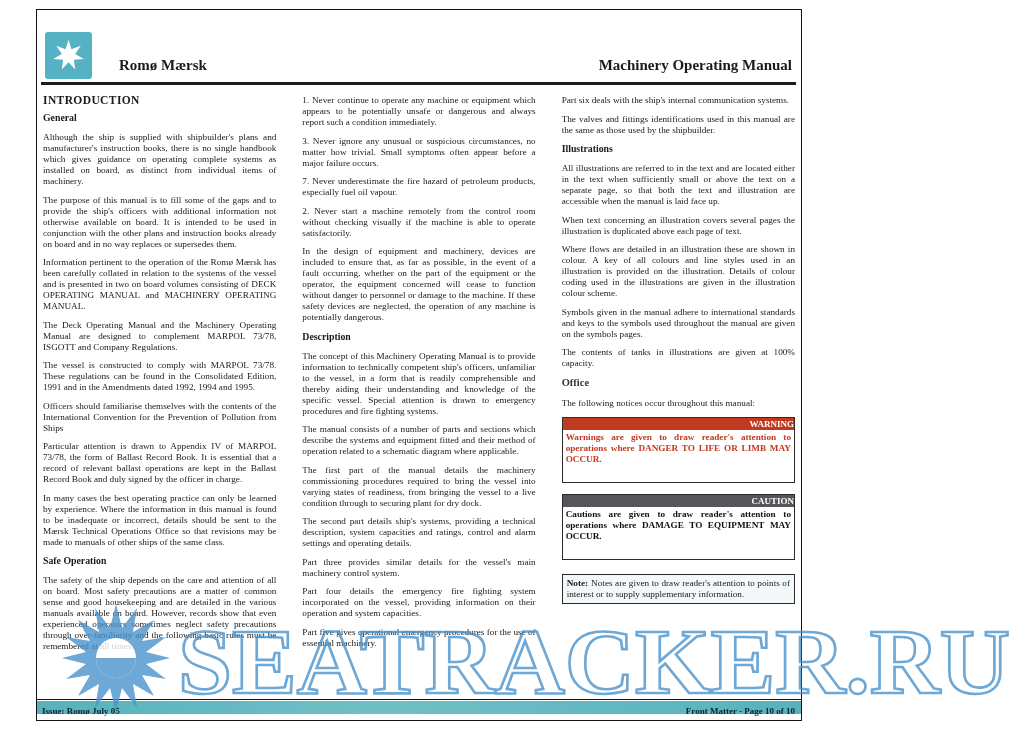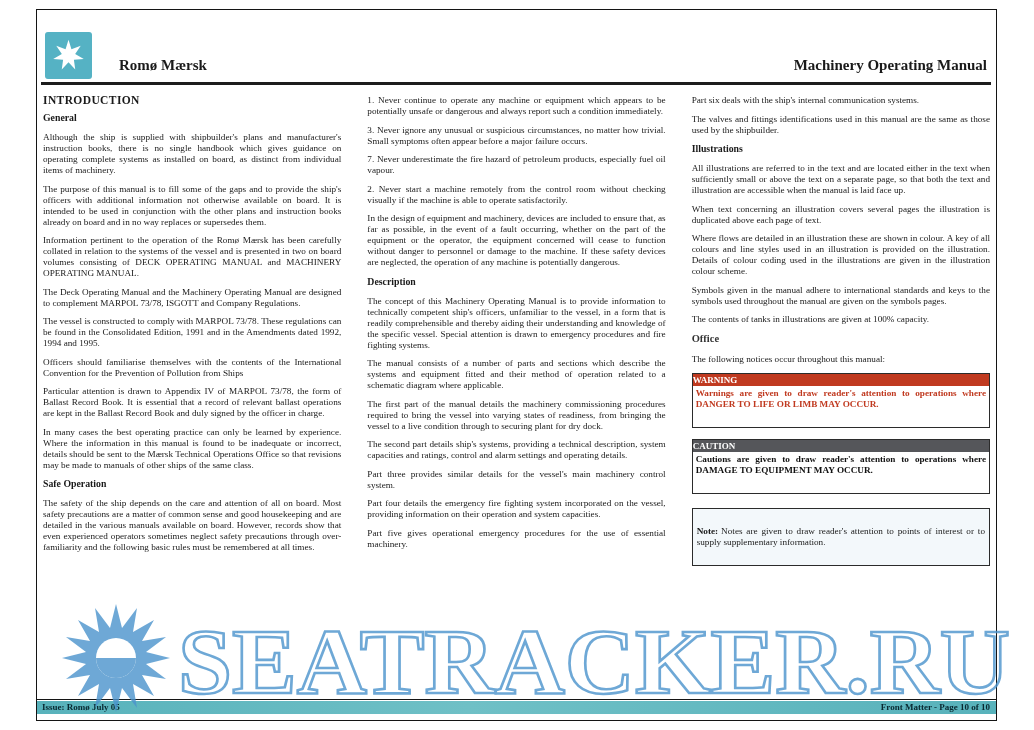--- a/index.html
+++ b/index.html
@@ -1,43 +1,43 @@
 <!DOCTYPE html>
 <html><head>
 <meta charset="utf-8">
 <style>
   html,body{margin:0;padding:0;background:#ffffff;}
   body{width:1034px;height:730px;position:relative;font-family:"Liberation Serif",serif;color:#1a1a1a;overflow:hidden;}
-  .page{position:absolute;left:36px;top:9px;width:961px;height:712px;border:1.5px solid #141414;box-sizing:border-box;background:#fff;}
+  .page{position:absolute;left:36px;top:9px;width:766px;height:712px;border:1.5px solid #141414;box-sizing:border-box;background:#fff;}
   
   .hdr{position:absolute;left:0;top:0;right:0;height:74px;}
   .logo{position:absolute;left:8px;top:22px;width:47px;height:47px;}
   .ship-name{position:absolute;left:82px;top:47px;font-size:15px;font-weight:bold;}
   .manual-title{position:absolute;right:9px;top:47px;font-size:15px;font-weight:bold;}
   .hdr-rule{position:absolute;left:4px;right:5px;top:72px;height:2.5px;background:#1c1c1c;}
   
   .columns{position:absolute;left:6px;right:6px;top:85px;bottom:34px;display:flex;gap:26px;overflow:hidden;}
   .col{flex:1 1 0;min-width:0;font-size:9.2px;line-height:11px;text-align:justify;}
   .col p{margin:0 0 7.5px 0;}
   h1.intro{font-size:11.5px;letter-spacing:.4px;margin:0 0 4px 0;}
   h2.sub{font-size:9.8px;margin:6px 0 9px 0;}
   h2.notices{font-size:10.5px;color:#333;margin:8px 0 10px 0;}
   
   .nbox{border:1px solid #2b2b2b;margin:0 0 11px 0;}
-  .nbox .nhead{color:#fff;font-weight:bold;text-align:left;font-size:9px;line-height:12px;}
+  .nbox .nhead{color:#fff;font-weight:bold;text-align:right;font-size:9px;line-height:12px;}
   .nbox.warning .nhead{background:#c03a20;}
   .nbox.caution .nhead{background:#55565a;}
   .nbox .nbody{padding:2px 3px 17px 3px;font-size:9.2px;line-height:11px;text-align:justify;font-weight:bold;}
   .nbox.warning .nbody{color:#c03a20;}
   .nbox.caution .nbody{color:#111;}
-  .notebox{border:1px solid #2b2b2b;background:#f3f8fb;padding:17px 4px;font-size:9.2px;line-height:11px;text-align:justify;margin-top:14px;}
+  .notebox{border:1px solid #2b2b2b;background:#f3f8fb;padding:3px 4px;font-size:9.2px;line-height:11px;text-align:justify;margin-top:14px;}
   .notebox .nlabel{font-weight:bold;margin-right:3px;}
   
   .ftr-rule{position:absolute;left:0;right:0;bottom:20px;height:1.5px;background:#141414;}
-  .ftr-bar{position:absolute;left:0;right:0;bottom:6px;height:13px;background:linear-gradient(90deg,#58b2bb,#6fc0c6 45%,#58b2bb);display:flex;justify-content:space-between;align-items:flex-start;padding:0 6px 0 5px;box-sizing:border-box;}
+  .ftr-bar{position:absolute;left:0;right:0;bottom:6px;height:13px;background:linear-gradient(90deg,#58b2bb,#6fc0c6 45%,#58b2bb);display:flex;justify-content:space-between;align-items:center;padding:8px 6px 0 5px;box-sizing:border-box;}
   .ftr-bar span{font-size:9px;font-weight:bold;color:#082830;line-height:13px;white-space:nowrap;}
   
   .watermark{position:absolute;left:58px;top:596px;width:962px;height:128px;pointer-events:none;z-index:12;opacity:.8;}
 </style>
 </head>
 <body>
 
 <div class="page">
 
   <div class="hdr">

